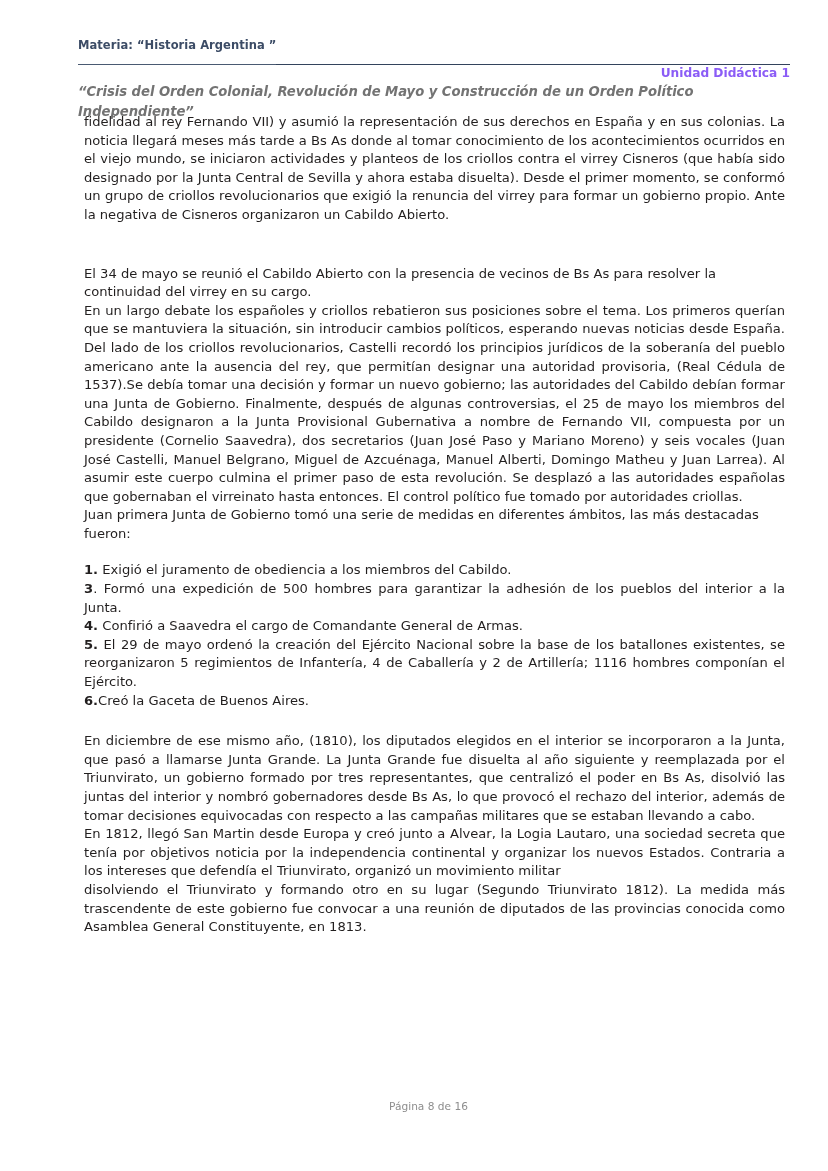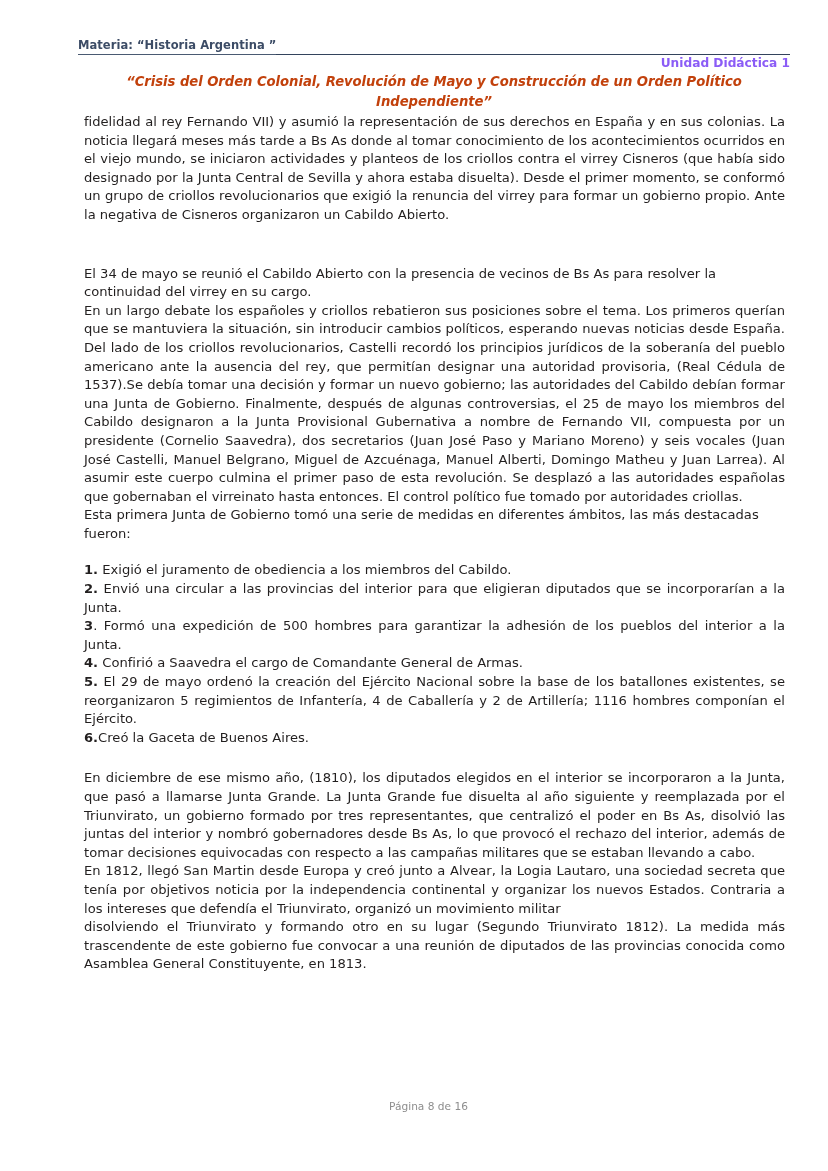--- a/index.html
+++ b/index.html
@@ -26,45 +26,45 @@
     position: absolute;
     top: 34px;
     left: 78px;
     width: 712px;
   }
   .materia-line {
     font-size: 11.5px;
     font-weight: bold;
     color: #3c4c66;
     letter-spacing: 0.05px;
-    padding-bottom: 2px;
+    padding-bottom: 12px;
     border-bottom: 1.4px solid #4a5a72;
     display: inline-block;
     line-height: 14px;
   }
   .header-rule {
     margin-top: -1.4px;
     border-top: 1.4px solid #33435c;
     width: 100%;
     height: 0;
   }
   .unidad-line {
     text-align: right;
     font-size: 12.2px;
     font-weight: bold;
     color: #8b5cf6;
     line-height: 15px;
     margin-top: 1px;
   }
   .titulo-line {
-    text-align: center;
+    text-align: left;
     font-size: 13.2px;
     font-style: italic;
     font-weight: bold;
-    color: #c2410c;
+    color: #737373;
     line-height: 19px;
     margin-top: 1px;
     letter-spacing: -0.05px;
   }
 
   
   .content {
     position: absolute;
     top: 113px;
     left: 84px;
@@ -131,27 +131,26 @@
 
     <div class="gap-lg"></div>
 
 
     <div class="gap-md"></div>
 
     <p class="ragged">El 34 de mayo se reunió el Cabildo Abierto con la presencia de vecinos de Bs As para resolver la continuidad del virrey en su cargo.</p>
 
     <p>En un largo debate los españoles y criollos rebatieron sus posiciones sobre el tema. Los primeros querían que se mantuviera la situación, sin introducir cambios políticos, esperando nuevas noticias desde España. Del lado de los criollos revolucionarios, Castelli recordó los principios jurídicos de la soberanía del pueblo americano ante la ausencia del rey, que permitían designar una autoridad provisoria, (Real Cédula de 1537).Se debía tomar una decisión y formar un nuevo gobierno; las autoridades del Cabildo debían formar una Junta de Gobierno. Finalmente, después de algunas controversias, el 25 de mayo los miembros del Cabildo designaron a la Junta Provisional Gubernativa a nombre de Fernando VII, compuesta por un presidente (Cornelio Saavedra), dos secretarios (Juan José Paso y Mariano Moreno) y seis vocales (Juan José Castelli, Manuel Belgrano, Miguel de Azcuénaga, Manuel Alberti, Domingo Matheu y Juan Larrea). Al asumir este cuerpo culmina el primer paso de esta revolución. Se desplazó a las autoridades españolas que gobernaban el virreinato hasta entonces. El control político fue tomado por autoridades criollas.</p>
 
-    <p class="ragged">Esta primera Junta de Gobierno tomó una serie de medidas en diferentes ámbitos, las más destacadas fueron:</p>
+    <p class="ragged">Juan primera Junta de Gobierno tomó una serie de medidas en diferentes ámbitos, las más destacadas fueron:</p>
 
     <div class="gap-md"></div>
 
     <div>
       <p class="list-item"><span class="num">1.</span><span> Exigió el juramento de obediencia a los miembros del Cabildo.</span></p>
-      <p class="list-item"><span class="num">2.</span><span> Envió una circular a las provincias del interior para que eligieran diputados que se incorporarían a la Junta.</span></p>
       <p class="list-item"><span class="num">3</span><span>. Formó una expedición de 500 hombres para garantizar la adhesión de los pueblos del interior a la Junta.</span></p>
       <p class="list-item"><span class="num">4.</span><span> Confirió a Saavedra el cargo de Comandante General de Armas.</span></p>
       <p class="list-item"><span class="num">5.</span><span> El 29 de mayo ordenó la creación del Ejército Nacional sobre la base de los batallones existentes, se reorganizaron 5 regimientos de Infantería, 4 de Caballería y 2 de Artillería; 1116 hombres componían el Ejército.</span></p>
       <p class="list-item"><span class="num">6.</span><span>Creó la Gaceta de Buenos Aires.</span></p>
     </div>
 
     <div class="gap-lg"></div>
 
     <p>En diciembre de ese mismo año, (1810), los diputados elegidos en el interior se incorporaron a la Junta, que pasó a llamarse Junta Grande. La Junta Grande fue disuelta al año siguiente y reemplazada por el Triunvirato, un gobierno formado por tres representantes, que centralizó el poder en Bs As, disolvió las juntas del interior y nombró gobernadores desde Bs As, lo que provocó el rechazo del interior, además de tomar decisiones equivocadas con respecto a las campañas militares que se estaban llevando a cabo.</p>
 

